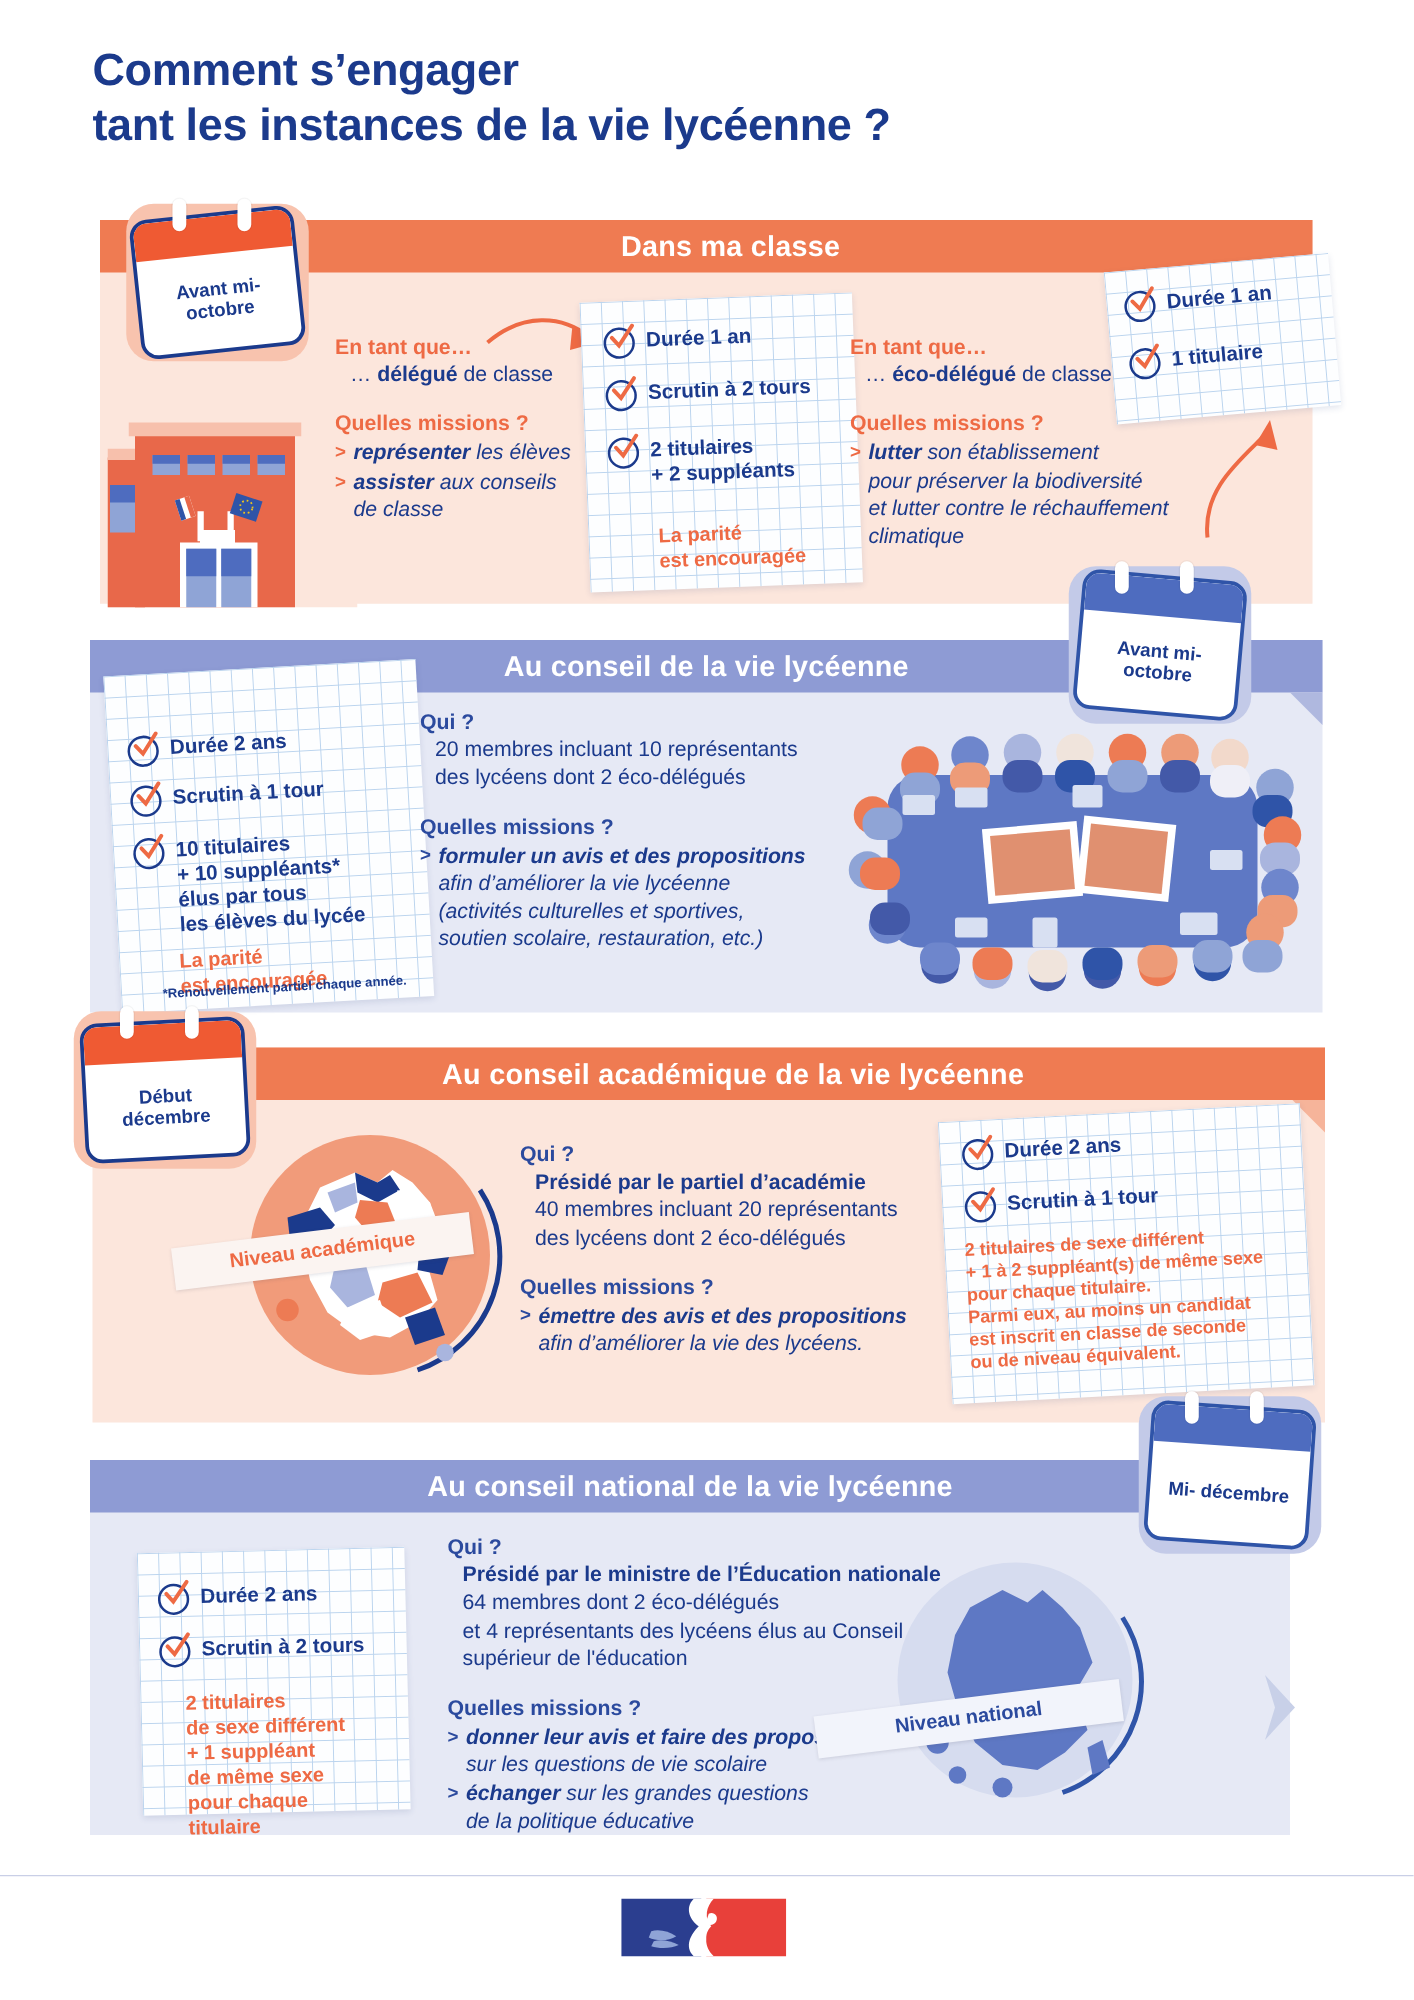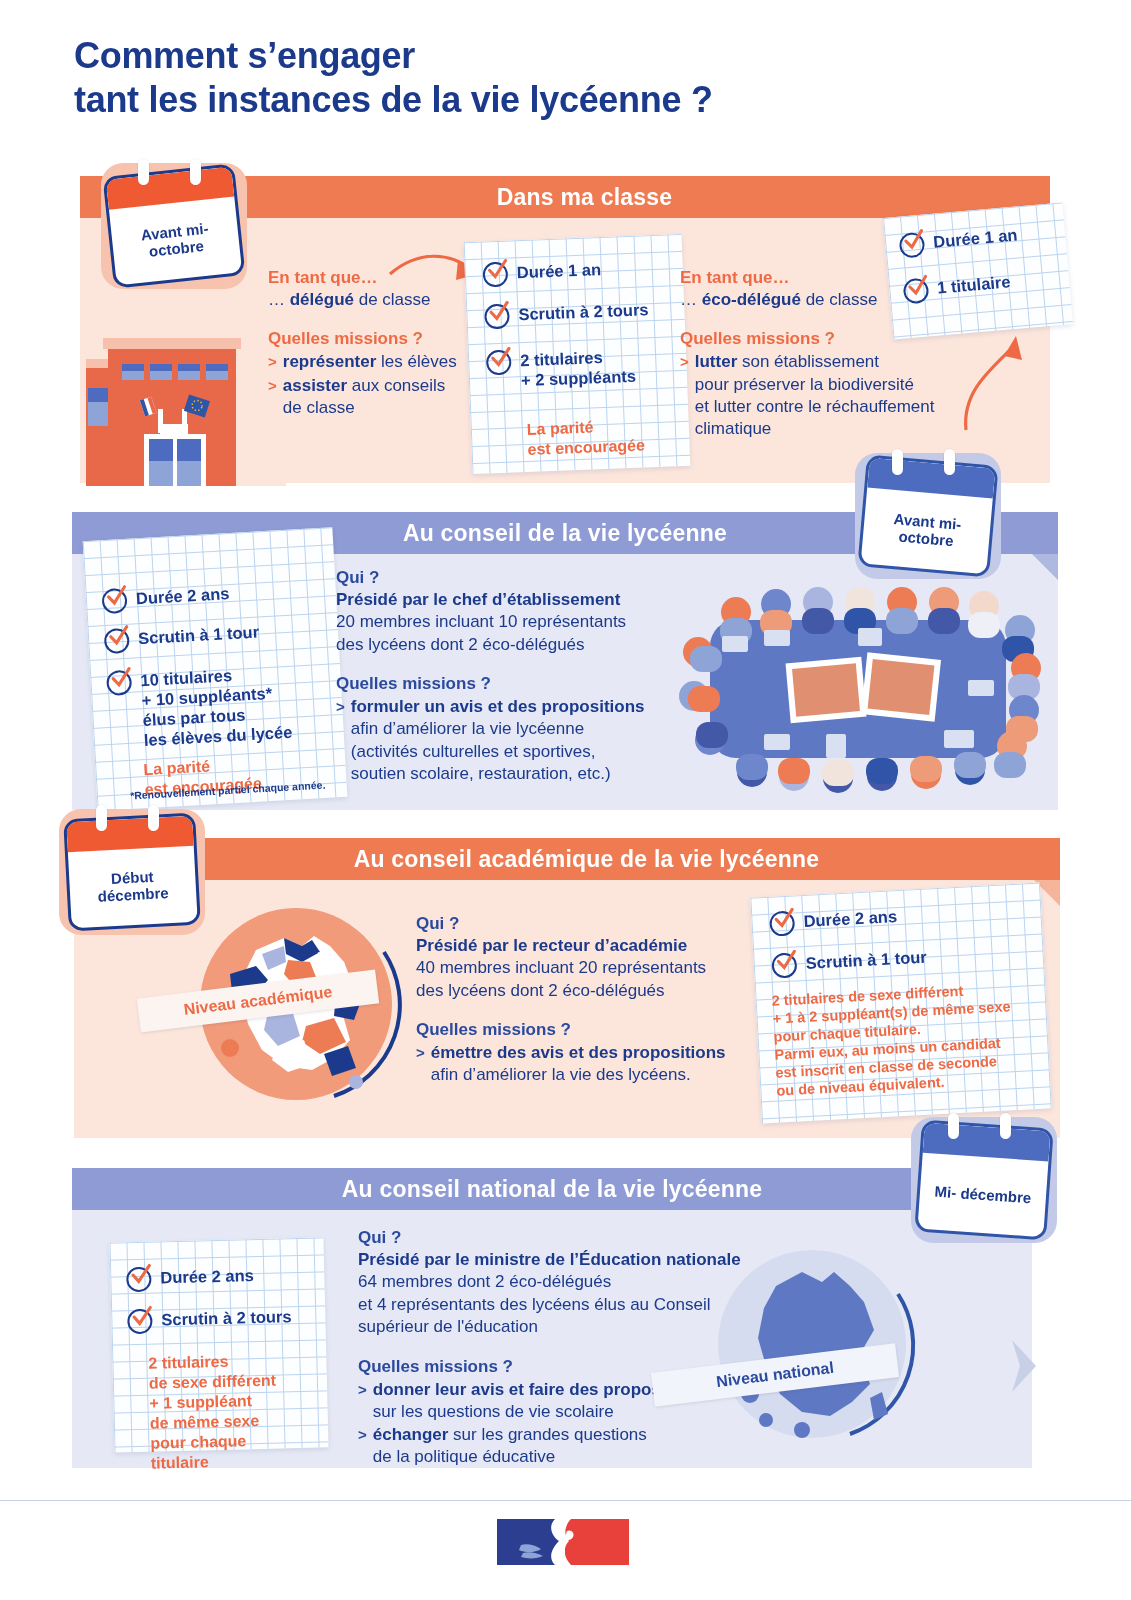--- a/index.html
+++ b/index.html
@@ -120,31 +120,31 @@
     white-space: pre-line;
   }
 
   
   .tb { position: absolute; }
   .tb-head {
     color: #EE6A44; font-size: 17px; font-weight: bold; margin-bottom: 1px;
   }
   .tb-head.blue { color: #2B4A9E; }
   .tb-sub {
-    color: #1B3A8C; font-size: 17px; line-height: 1.32; white-space: pre-line;
+    color: #1B3A8C; font-size: 17px; line-height: 1.32; white-space: pre-line; margin-left: 12px;
   }
   .tb-sub b { font-weight: bold; }
   .bullets { margin-top: 2px; }
   .bullet {
     display: flex; align-items: flex-start; gap: 6px;
     color: #1B3A8C; font-size: 17px; line-height: 1.3; margin-bottom: 1px;
   }
   .bullet .chev { color: #EE6A44; font-weight: bold; flex: 0 0 auto; font-size: 15px; line-height: 1.42; }
   .bullet .chev.blue { color: #2B4A9E; }
-  .bullet .btxt { white-space: pre-line; }
+  .bullet .btxt { white-space: pre-line; font-style: italic; }
   .bullet .btxt b { font-weight: bold; }
   .ribbon {
     position: absolute; background: #FBF4F1; color: #EE6A44;
     font-size: 16px; font-weight: bold; text-align: center;
     display: flex; align-items: center; justify-content: center;
     box-shadow: 0 1px 3px rgba(60,60,90,.15);
   }
   .ribbon.blue { background: #F2F4FB; color: #2B4A9E; }
 
   
@@ -371,21 +371,20 @@
 les élèves du lycée</span>
         </div>
         <div class="note-red" style="left:48px; top:222px;">La parité
 est encouragée</div>
       </div>
     </div>
     <div class="note-foot" style="left:58px; top:272px; transform:rotate(-3.2deg);">*Renouvellement partiel chaque année.</div>
 
     <div class="tb" style="left:264px; top:56px; width:330px;">
       <div class="tb-head blue">Qui ?</div>
-      <div class="tb-sub"><b>Présidé par le chef d’établissement</b></div>
       <div class="tb-sub">20 membres incluant 10 représentants
 des lycéens dont 2 éco-délégués</div>
       <div class="tb-head blue" style="margin-top:18px;">Quelles missions ?</div>
       <div class="bullets">
         <div class="bullet">
             <span class="chev blue">&gt;</span>
             <span class="btxt"><b>formuler un avis et des propositions</b><span>
 afin d’améliorer la vie lycéenne
 (activités culturelles et sportives,
 soutien scolaire, restauration, etc.)</span></span>
@@ -548,21 +547,21 @@
         <path d="M140 154 L164 146 L172 168 L148 176 Z" fill="#1B3A8C"></path>
         <circle cx="46" cy="148" r="9" fill="#ED7B54"></circle>
         <circle cx="172" cy="182" r="7" fill="#A9B5DE"></circle>
       </g>
     </svg>
 
     <div class="ribbon" style="left:64px; top:146px; width:240px; height:34px; transform:rotate(-7deg);">Niveau académique</div>
 
     <div class="tb" style="left:342px; top:76px; width:350px;">
       <div class="tb-head blue">Qui ?</div>
-      <div class="tb-sub"><b>Présidé par le recteur d’académie</b></div>
+      <div class="tb-sub"><b>Présidé par le partiel d’académie</b></div>
       <div class="tb-sub">40 membres incluant 20 représentants
 des lycéens dont 2 éco-délégués</div>
       <div class="tb-head blue" style="margin-top:18px;">Quelles missions ?</div>
       <div class="bullets">
         <div class="bullet">
             <span class="chev blue">&gt;</span>
             <span class="btxt"><b>émettre des avis et des propositions</b><span>
 afin d’améliorer la vie des lycéens.</span></span>
           </div>
       </div>

